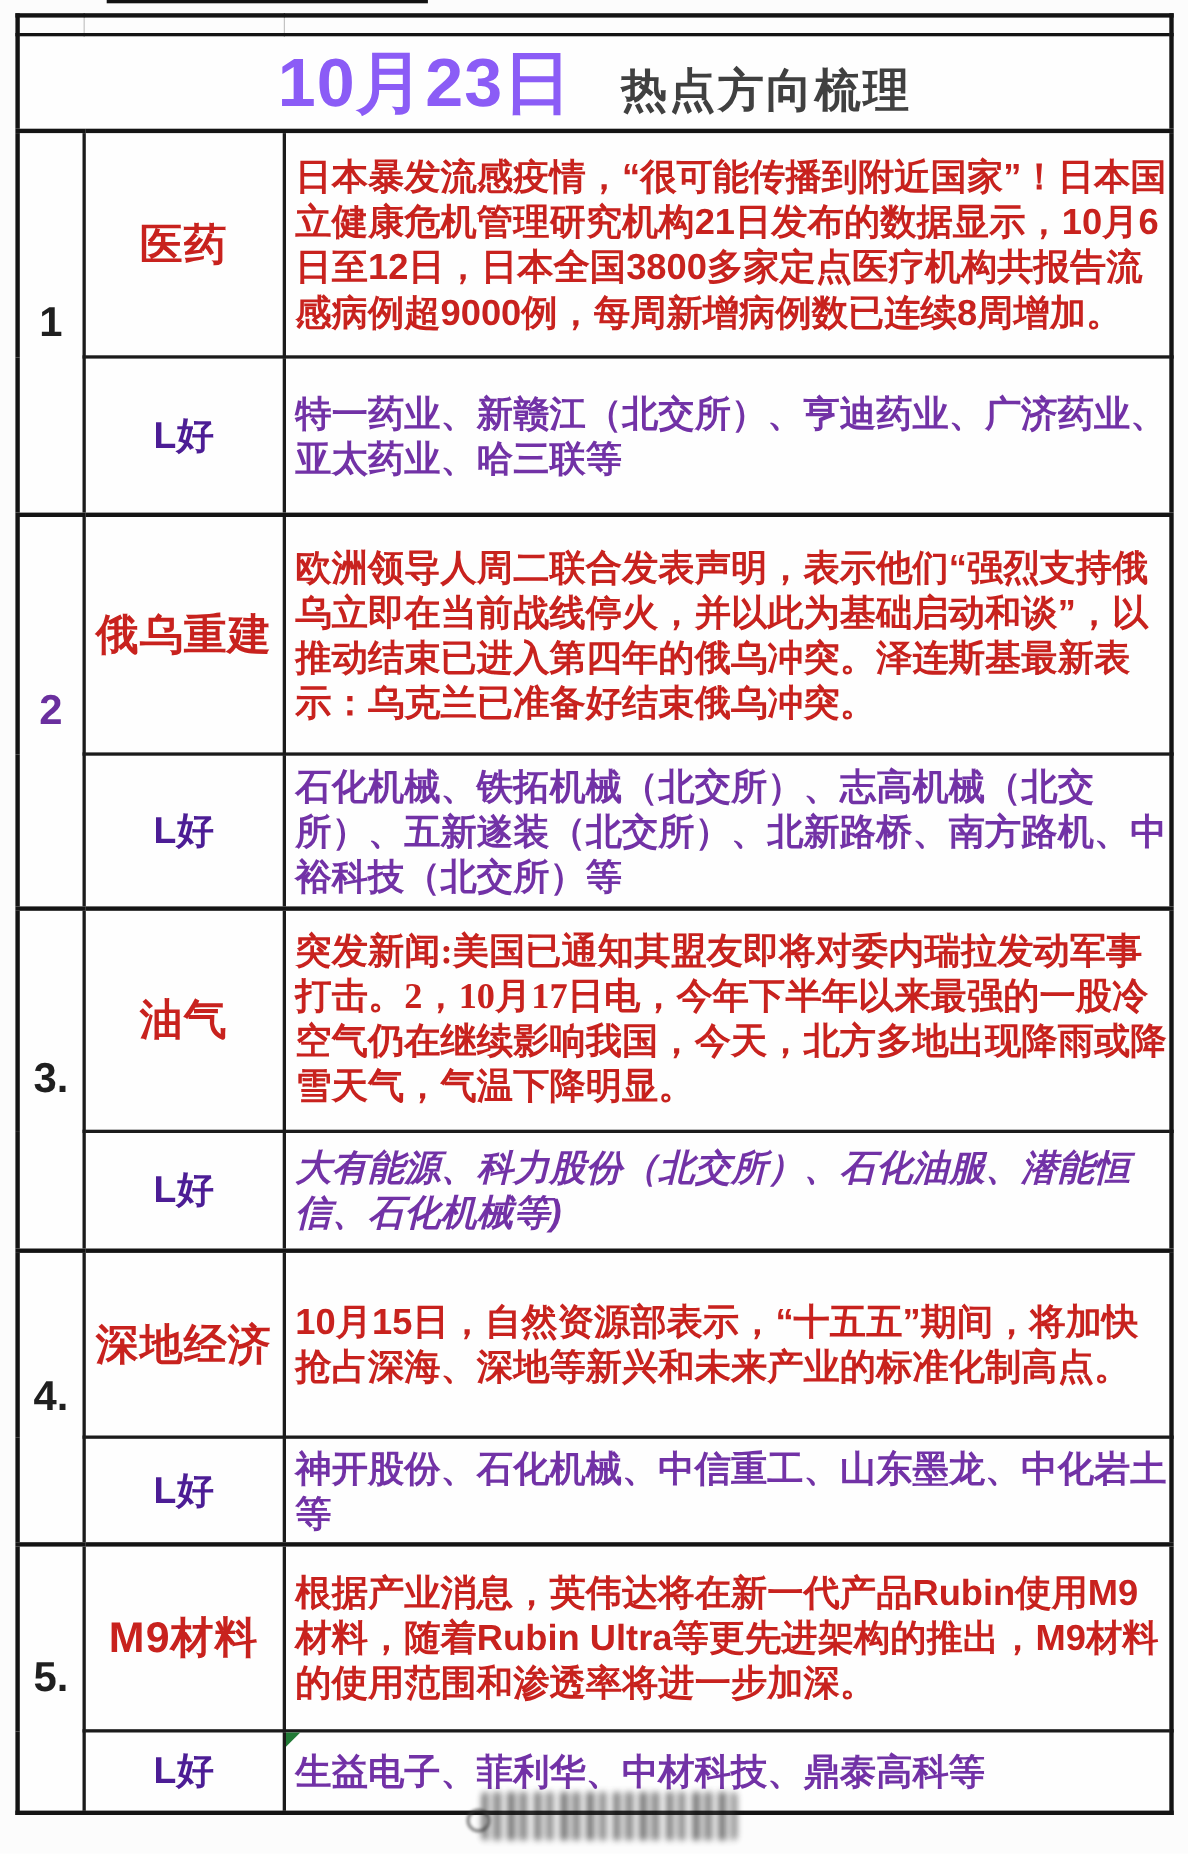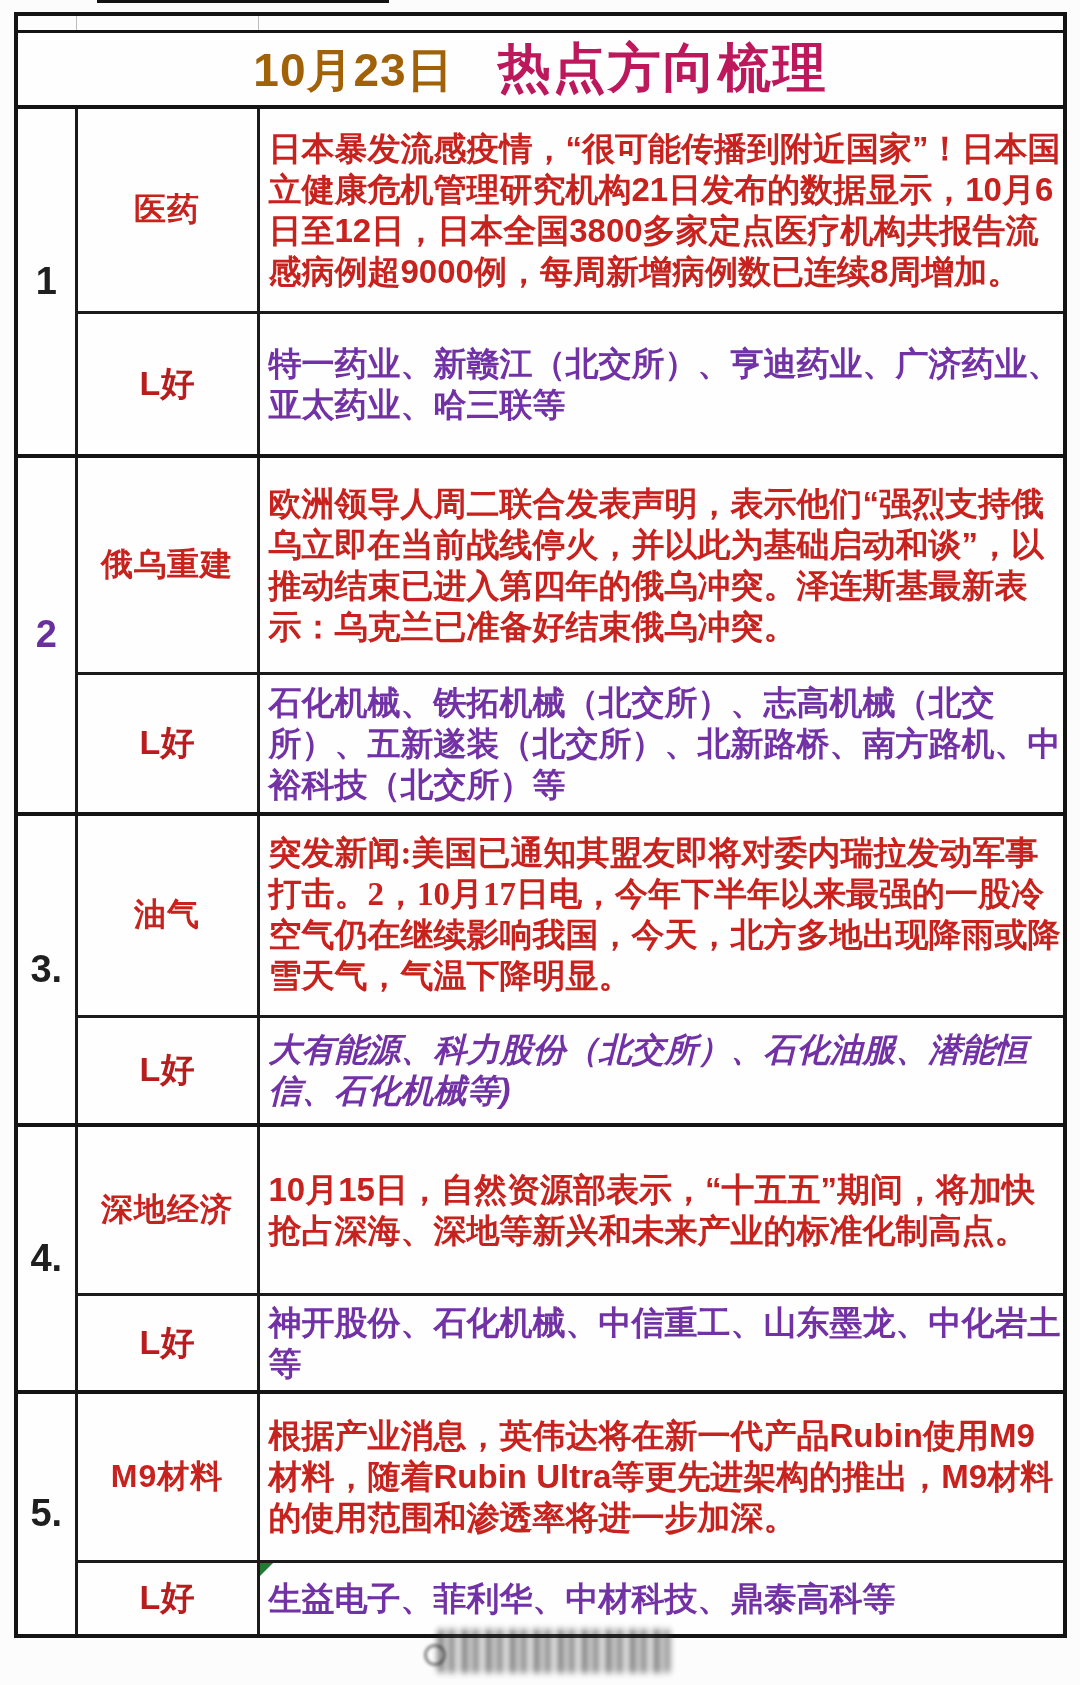--- a/index.html
+++ b/index.html
@@ -31,31 +31,31 @@
     border: 1px solid #bdbdbd;
     background: #fdfdfd;
   }
   
   tr.title-row td {
     height: 63px;
     border-top: 3px solid #141414;
     text-align: center;
     background: #fefefe;
   }
-  .title-date { color: #a16207; font-size: 46px; letter-spacing: 1px; }
-  .title-topic { color: #be185d; font-size: 53px; margin-left: 44px; letter-spacing: 2px; }
+  .title-date { color: #8b5cf6; font-size: 62px; letter-spacing: 1px; }
+  .title-topic { color: #404040; font-size: 42px; margin-left: 44px; letter-spacing: 2px; }
   
   tr.news-row td { border-top: 4px solid #141414; }
   tr.lhao-row td { border-top: 3px solid #1b1b1b; }
   td.num-cell { text-align: center; }
   .num { font-size: 38px; color: #1f1f1f; }
   .num.purple { color: #6a2f9e; }
   td.topic-cell { text-align: center; }
-  .topic-label { font-size: 32px; color: #c8221e; letter-spacing: 1px; }
-  .lhao-label { font-size: 34px; color: #b91c1c; }
+  .topic-label { font-size: 39px; color: #c8221e; letter-spacing: 1px; }
+  .lhao-label { font-size: 34px; color: #4c1d95; }
   td.content-cell { padding: 4px 2px 4px 9px; position: relative; }
   .cell-text { font-size: 33px; line-height: 41px; text-align: left; word-break: break-all; }
   .news .cell-text { color: #c8221e; }
   .stocks .cell-text { color: #7232a6; }
   .corner-flag {
     position: absolute; top: 0; left: 0;
     width: 0; height: 0;
     border-top: 13px solid #217a36;
     border-right: 13px solid transparent;
   }

